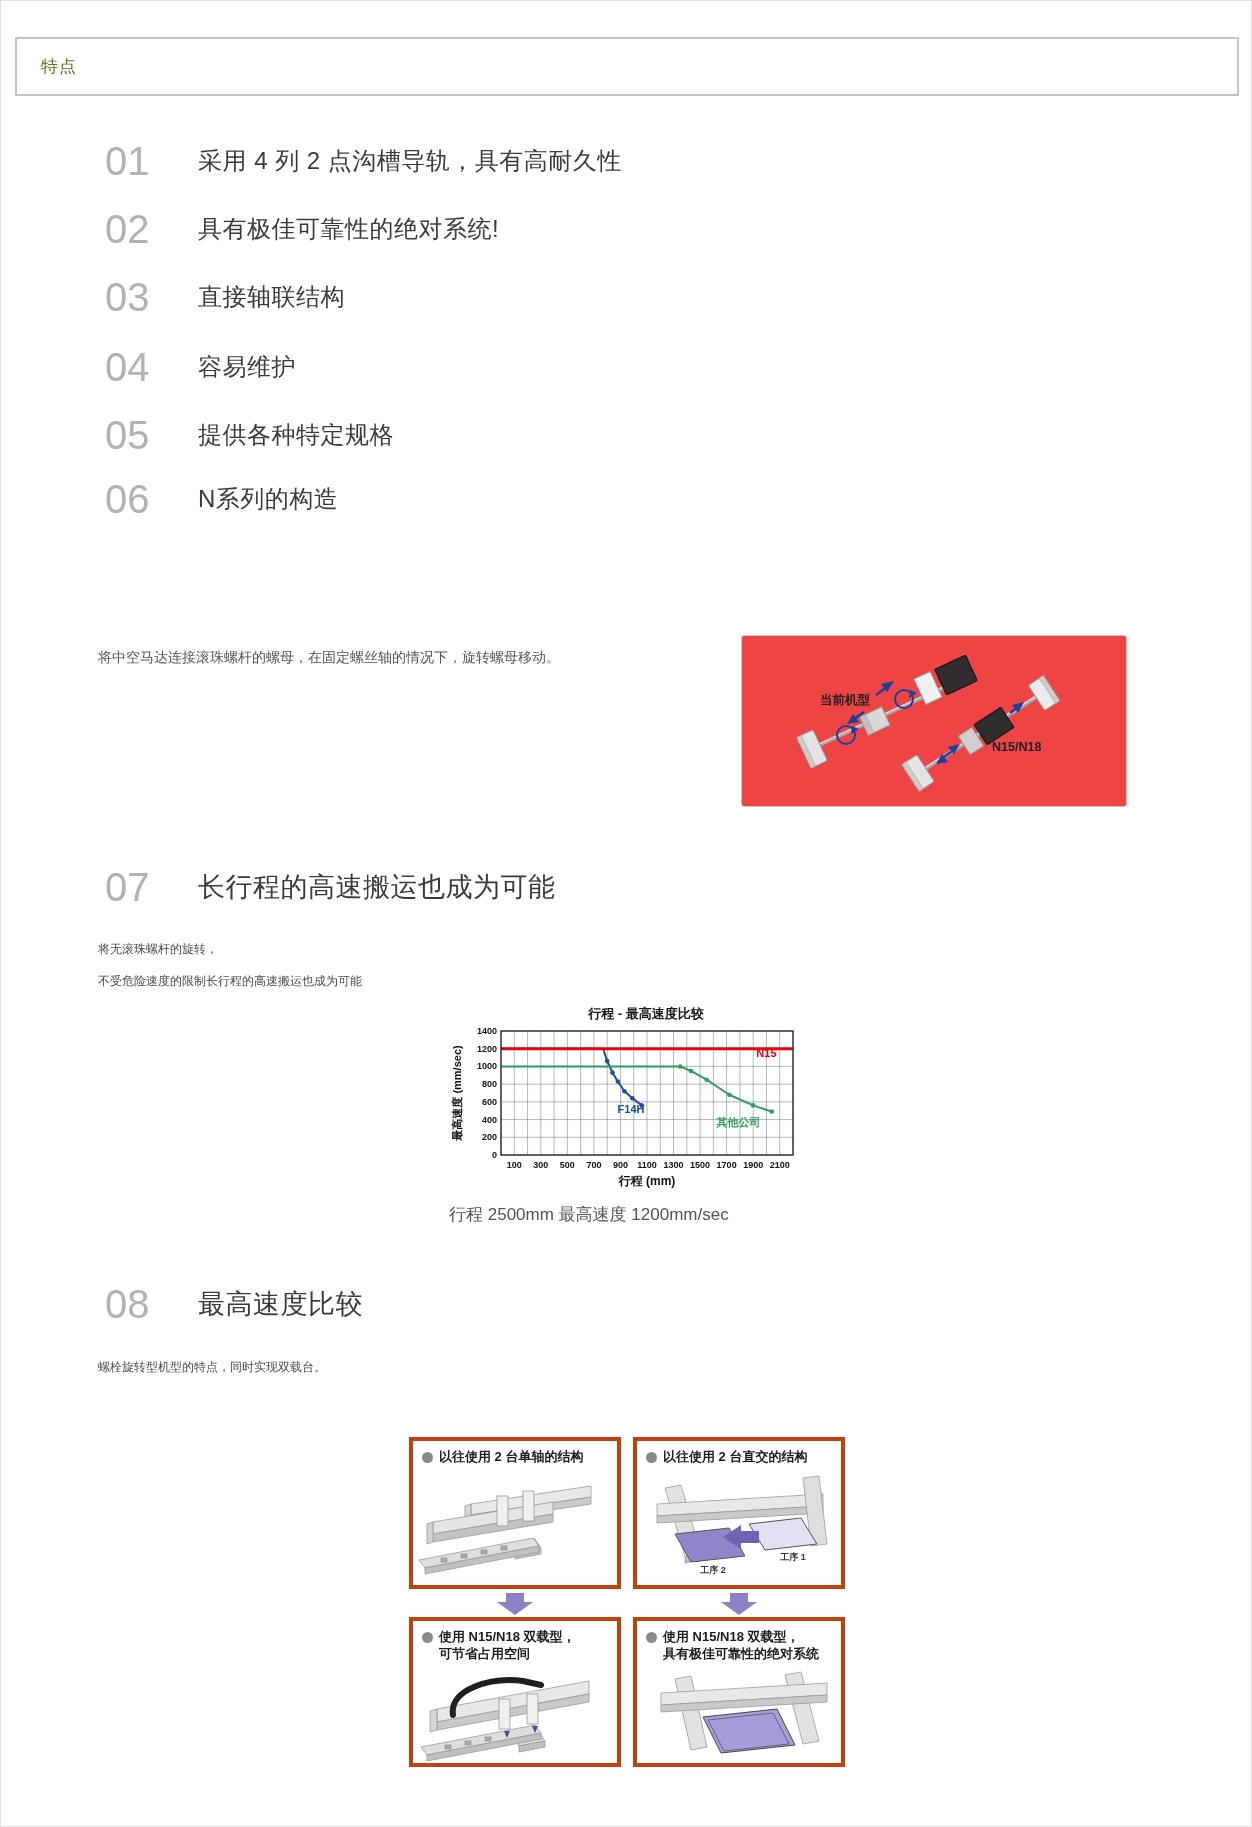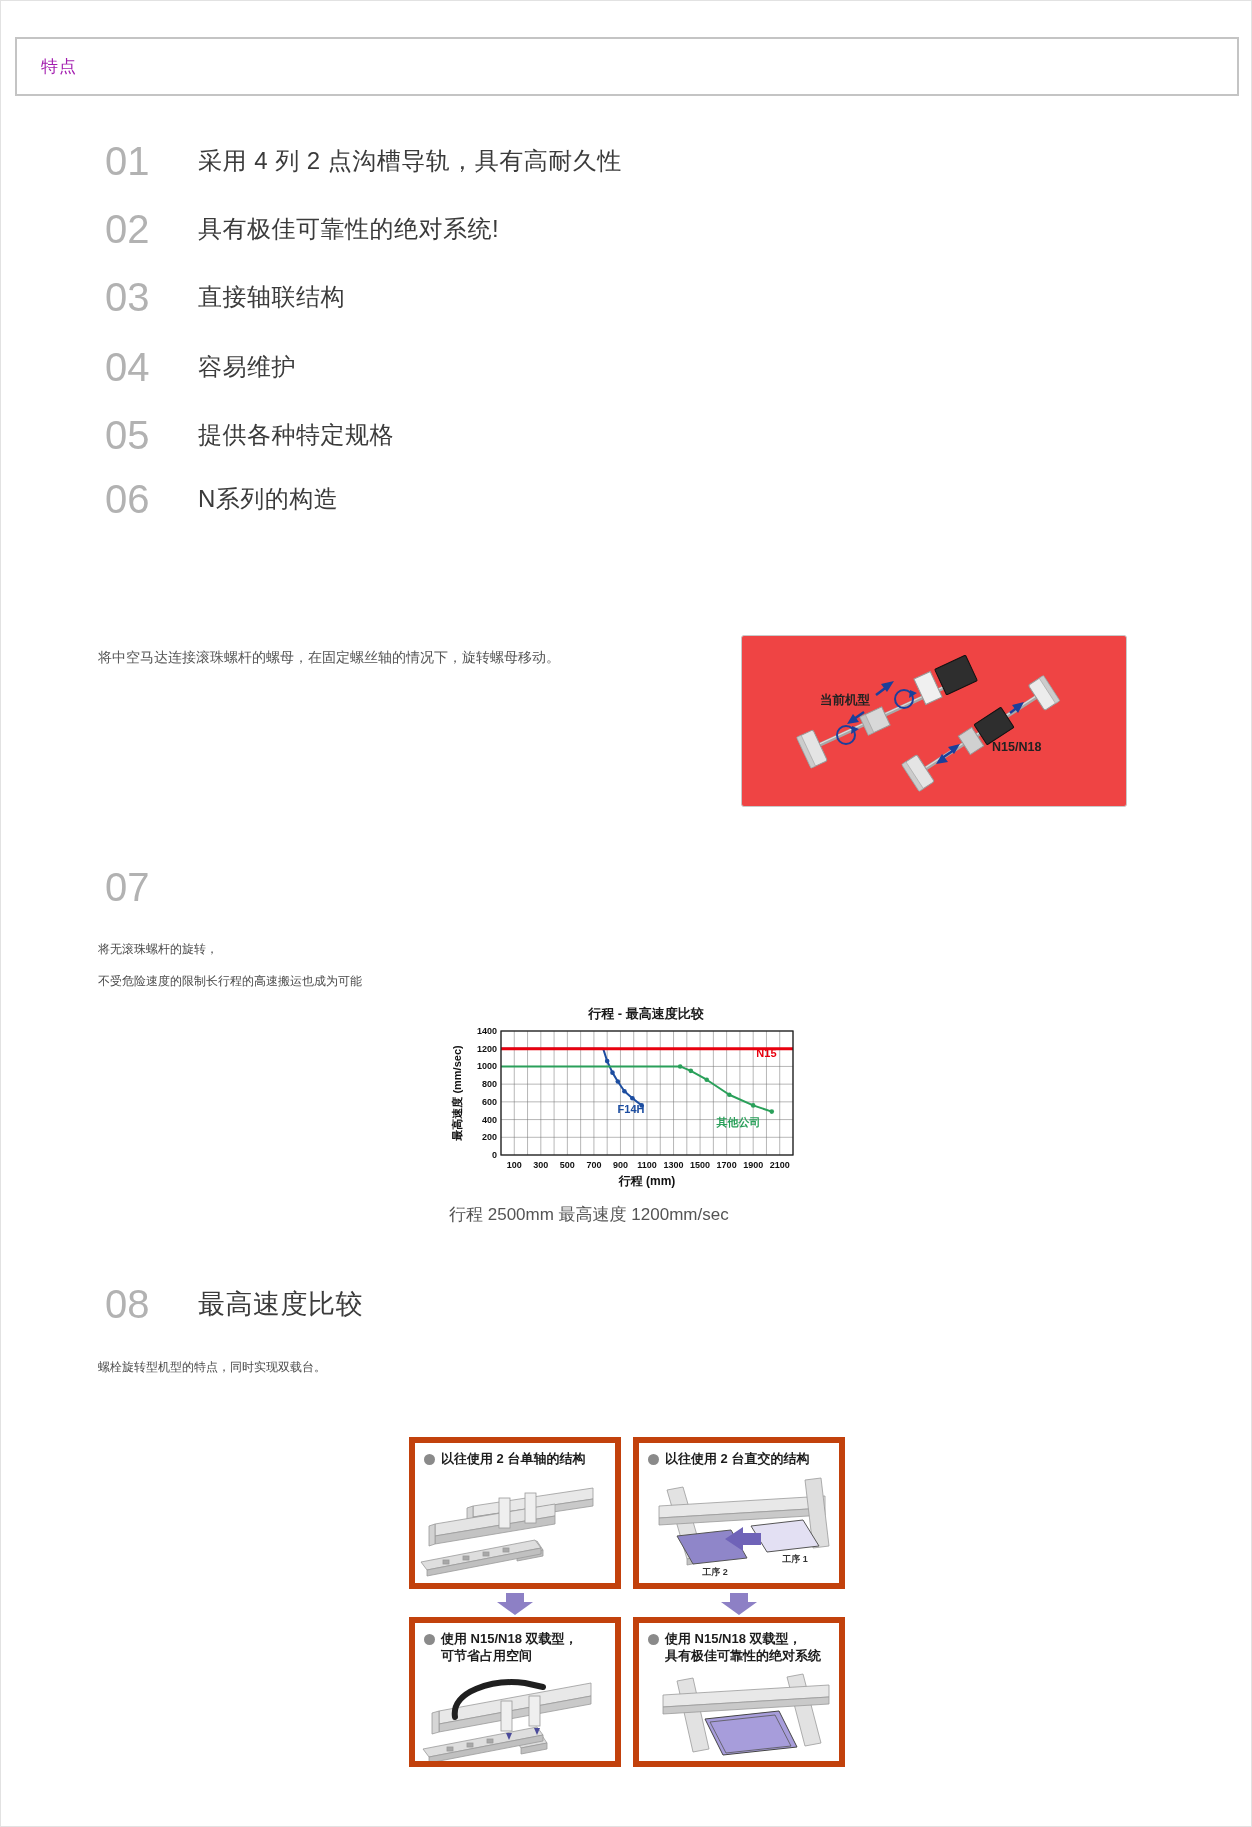--- a/index.html
+++ b/index.html
@@ -8,21 +8,21 @@
   .page {
     position:relative; width:1252px; height:1827px; background:#fff;
     border:1px solid #e2e2e2; overflow:hidden;
   }
   
   .hdr-box {
     position:absolute; left:14px; top:36px; width:1224px; height:59px;
     border:2px solid #c4c4c4; background:#fff;
     display:flex; align-items:center; padding-left:24px;
   }
-  .hdr-title { font-size:17px; color:#a21caf; letter-spacing:1px; }
+  .hdr-title { font-size:17px; color:#4d7c0f; letter-spacing:1px; }
 
   
   .feat-row { position:absolute; left:104px; display:flex; align-items:center; }
   .feat-num { font-size:40px; color:#b2b2b2; width:66px; line-height:1; }
   .feat-title { font-size:24px; color:#3b3b3b; margin-left:27px; letter-spacing:0.5px; }
   .feat-title-big { font-size:27px; color:#3b3b3b; margin-left:27px; letter-spacing:0.5px; }
 
   .desc { position:absolute; left:97px; color:#4b4b4b; }
   .desc-sm { font-size:14px; color:#555; }
   .desc-lg { font-size:12px; line-height:32px; }
@@ -35,21 +35,21 @@
 
   
   .chart-wrap { position:absolute; left:448px; top:1004px; width:352px; }
   .chart-title { font-size:13px; font-weight:bold; color:#1a1a1a; text-align:center; padding-left:42px; margin-bottom:2px; }
   .chart-caption { position:absolute; left:448px; top:1202px; width:352px; 
     font-size:17px; color:#545454; }
 
   
   .panel {
     position:absolute; width:212px; background:#fff;
-    border:6px solid #c2410c; overflow:hidden;
+    border:4px solid #c2410c; overflow:hidden;
   }
   .panel-head { display:flex; gap:6px; padding:8px 8px 0 9px; }
   .bullet { width:11px; height:11px; border-radius:50%; background:#8a8a8a; margin-top:3px; flex:none; }
   .panel-title { font-size:13px; font-weight:bold; color:#1c1c1c; line-height:1.3; }
   .parrow { position:absolute; width:36px; height:22px; }
   .panel-svg { display:block; }
 
   svg text { font-family:"Liberation Sans", sans-serif; }
 </style>
 </head>
@@ -145,20 +145,21 @@
         <polygon points="218,108 206,111 212,118" fill="#1b3f9b"></polygon>
         <line x1="268" y1="77" x2="276" y2="71" stroke="#1b3f9b" stroke-width="2.5"></line>
         <polygon points="282,66 270,69 276,77" fill="#1b3f9b"></polygon>
       </g>
       <text x="250" y="115" font-size="12.5" font-weight="bold" fill="#222">N15/N18</text>
     </svg>
   </div>
 
   <div class="feat-row" style="top:866px;">
     <span class="feat-num">07</span>
+    <span class="feat-title-big">长行程的高速搬运也成为可能</span>
   </div>
   <div class="desc desc-lg" style="top:932px;">
     <div>将无滚珠螺杆的旋转，</div>
     <div>不受危险速度的限制长行程的高速搬运也成为可能</div>
   </div>
 
   <div class="chart-wrap">
     <div class="chart-title">行程 - 最高速度比较</div>
     <svg id="chart-svg" width="352" height="168" viewBox="0 0 352 168">
         <line x1="52" y1="6" x2="52" y2="130" stroke="#6e6e6e" stroke-width="0.5"></line>

